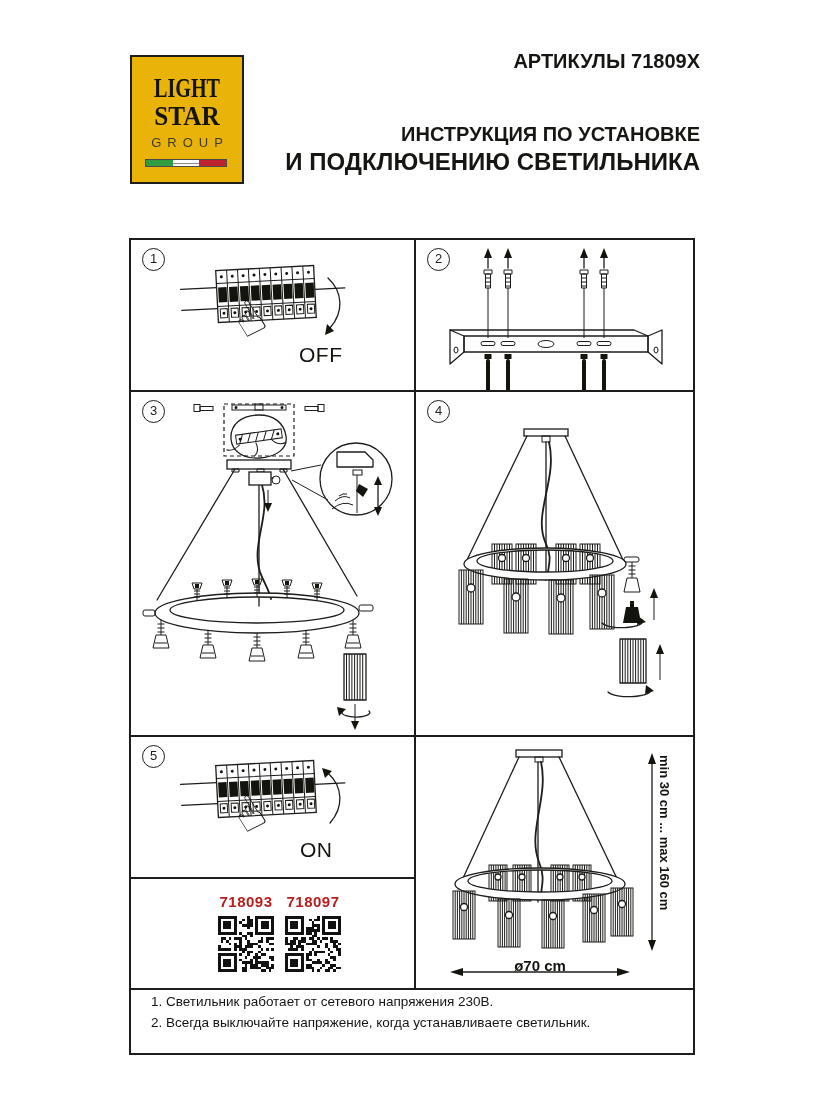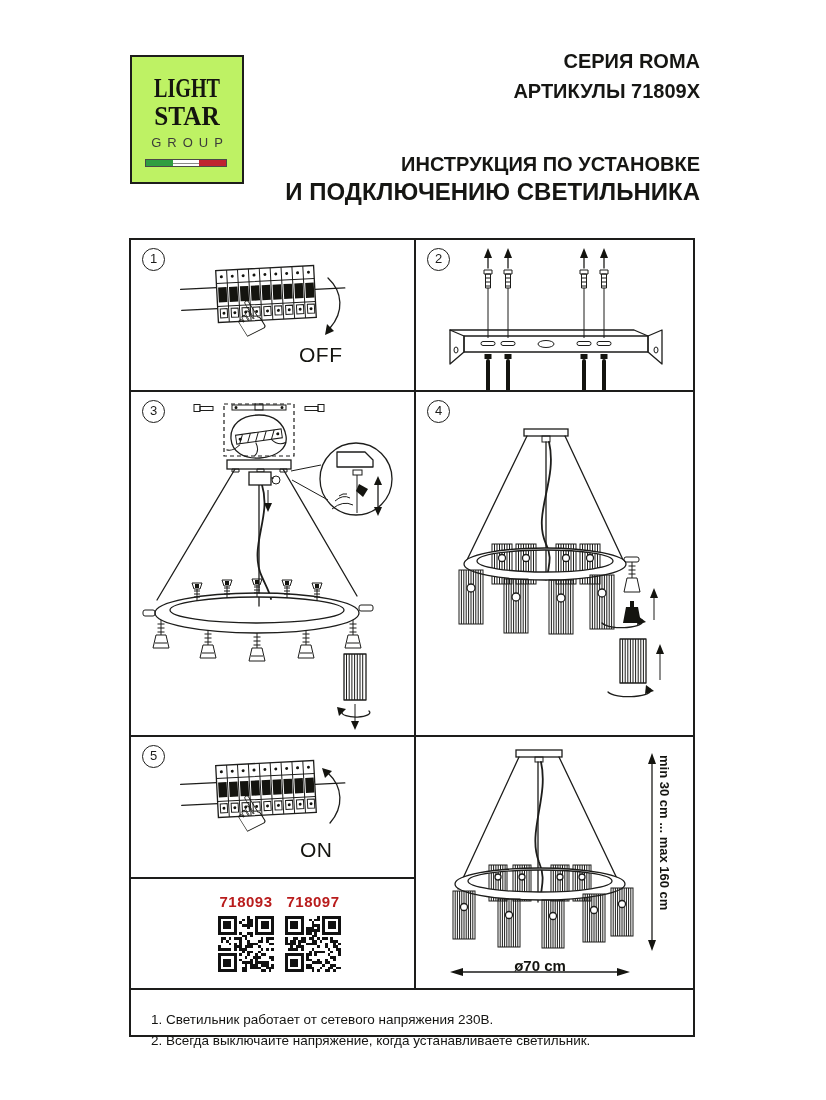--- a/index.html
+++ b/index.html
@@ -4,21 +4,21 @@
 <style>
   * { margin:0; padding:0; box-sizing:border-box; }
   html,body { background:#ffffff; }
   .page {
     position:relative; width:826px; height:1100px; background:#fff;
     font-family:"Liberation Sans", sans-serif; color:#1d1d1b; overflow:hidden;
   }
   
   .logo-box {
     position:absolute; left:130px; top:55px; width:114px; height:129px;
-    border:2px solid #1d1d1b; background:#bef264;
+    border:2px solid #1d1d1b; background:#eab308;
   }
   .logo-word {
     font-family:"Liberation Serif", serif; font-weight:700; font-size:28px;
     line-height:28px; text-align:center; color:#14140f; white-space:nowrap;
   }
   .logo-light { margin-top:17px; transform:scaleX(.72); }
   .logo-star  { transform:scaleX(.90); }
   .logo-group {
     margin-top:5px; text-align:center; font-size:13px; letter-spacing:6px;
     padding-left:6px; color:#3c3c3a; font-family:"Liberation Sans", sans-serif;
@@ -85,22 +85,22 @@
     font-size:13px; font-weight:700; color:#14140f; white-space:nowrap;
     display:flex; align-items:center;
   }
   .dim-h {
     position:absolute; left:59px; top:220px; width:130px; text-align:center;
     font-size:15px; font-weight:700; color:#14140f;
   }
 
   
   .notes {
-    position:absolute; left:129px; top:988px; width:566px; height:49px;
-    border:2px solid #1d1d1b; background:#fff; padding:19px 10px 0 20px;
+    position:absolute; left:129px; top:988px; width:566px; height:67px;
+    border:2px solid #1d1d1b; background:#fff; padding:1px 10px 0 20px;
   }
   .note-line { font-size:13.5px; line-height:21px; color:#141412; }
 
   
   .ln { stroke:#1d1d1b; fill:none; stroke-width:1.3; stroke-linecap:round; stroke-linejoin:round; }
   .lnthin { stroke:#1d1d1b; fill:none; stroke-width:1; }
   .lnthick { stroke:#1d1d1b; fill:none; stroke-width:1.8; stroke-linecap:round; }
   .fl { fill:#14140f; stroke:none; }
   .wh { fill:#ffffff; stroke:#1d1d1b; stroke-width:1.3; }
   .dots { stroke:#14140f; stroke-width:3; stroke-linecap:round; fill:none; }
@@ -116,21 +116,20 @@
     <div class="logo-word logo-star">STAR</div>
     <div class="logo-group">GROUP</div>
     <div class="flag">
       <div class="flag-g" style="background: rgb(47, 158, 65);"></div>
       <div class="flag-w" style="background: rgb(255, 255, 255);"></div>
       <div class="flag-r" style="background: rgb(191, 35, 48);"></div>
     </div>
   </div>
 
   <div class="hdr-text">
-    <div class="hdr-series">СЕРИЯ ROMA</div>
     <div class="hdr-articles">АРТИКУЛЫ 71809X</div>
     <div class="hdr-title1">ИНСТРУКЦИЯ ПО УСТАНОВКЕ</div>
     <div class="hdr-title2">И ПОДКЛЮЧЕНИЮ СВЕТИЛЬНИКА</div>
   </div>
 
   <div class="grid">
     <div class="div-line v-div"></div>
     <div class="div-line h-div1"></div>
     <div class="div-line h-div2"></div>
     <div class="div-line h-div3"></div>

